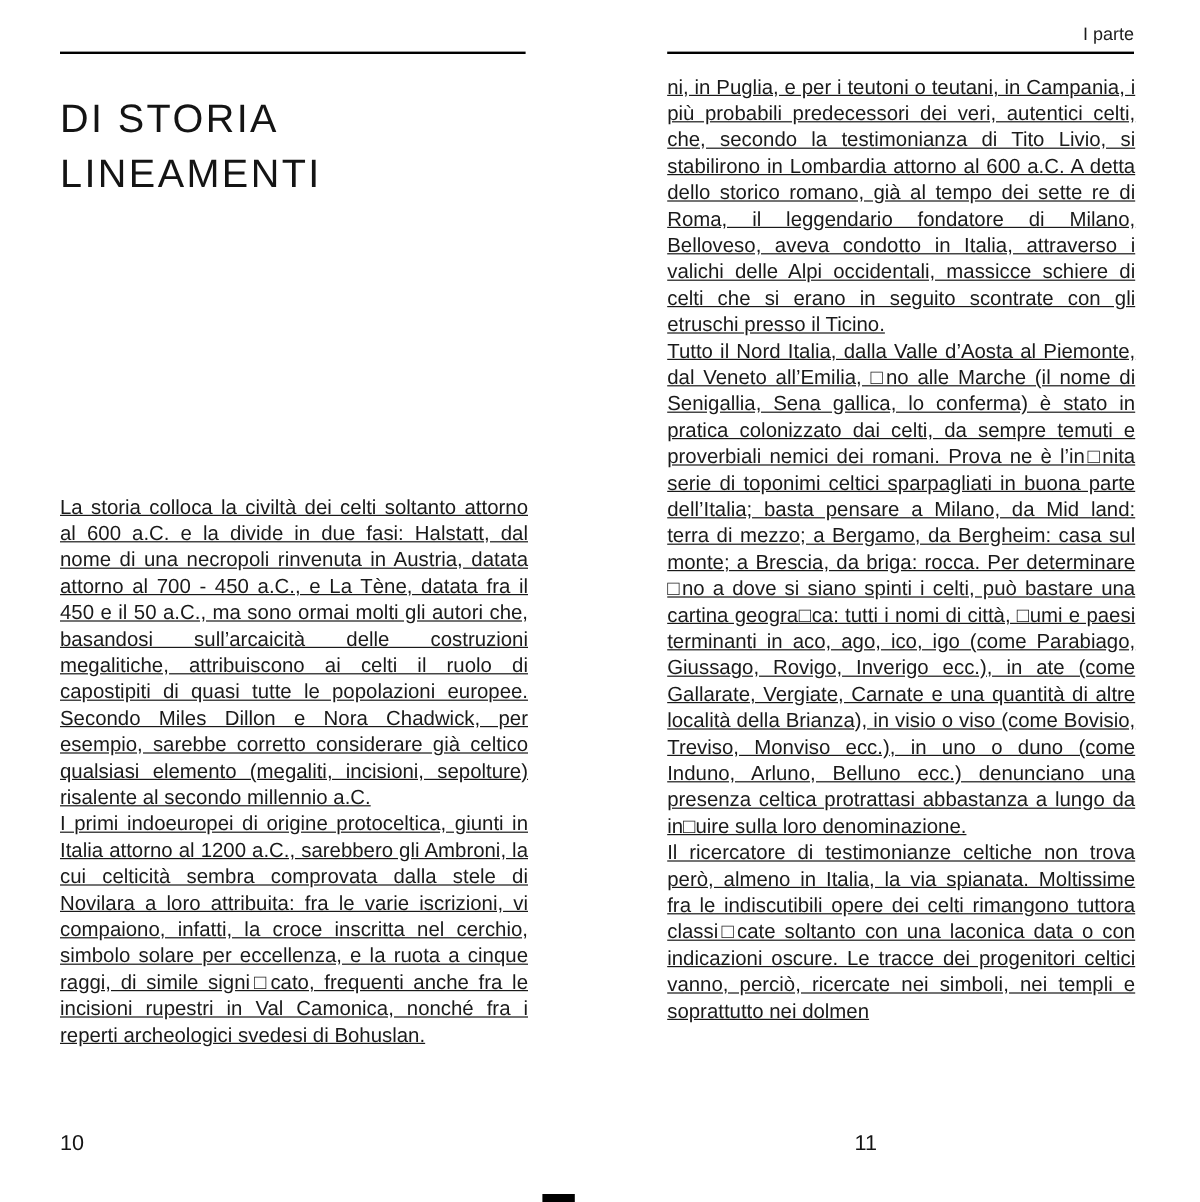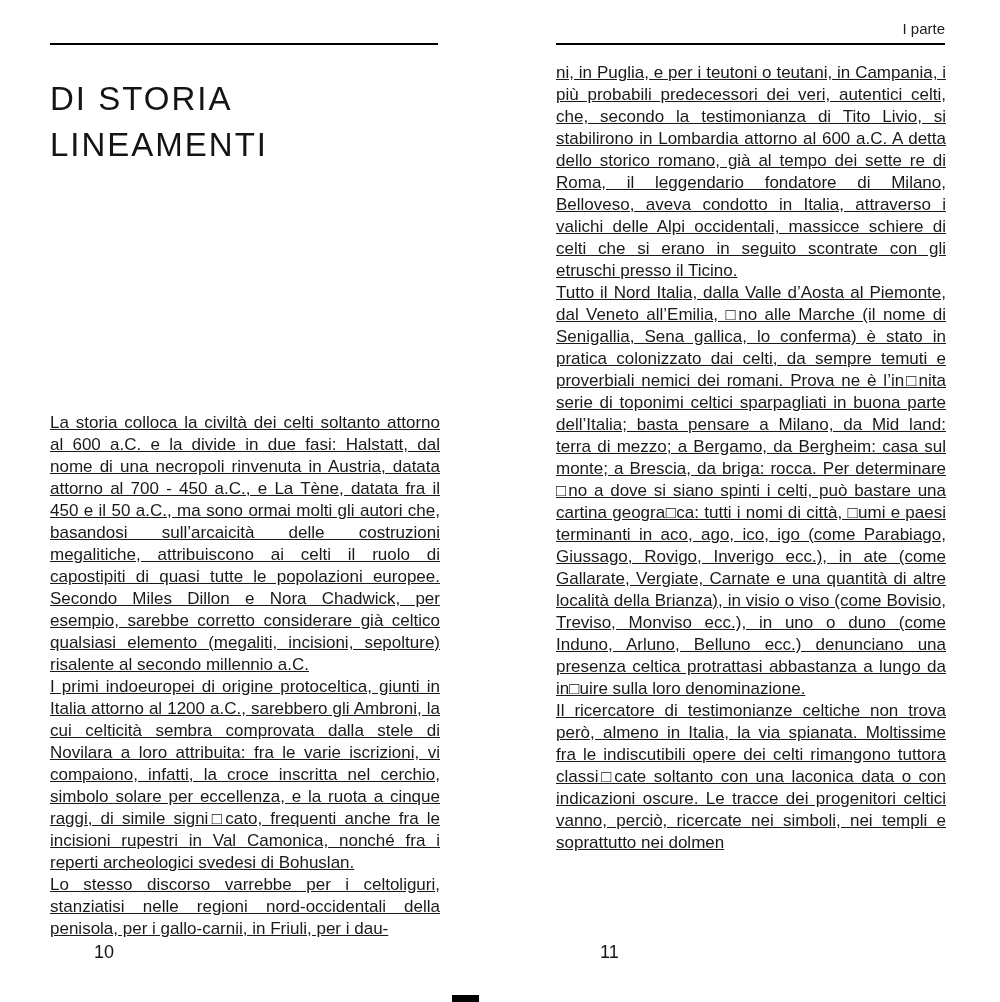--- a/index.html
+++ b/index.html
@@ -58,24 +58,23 @@
     padding: 0;
     text-decoration: underline;
   }
   .body-left  { left: 50px;  top: 372px; margin-top: 40px; }
   .body-right { left: 556px; top: 62px;  }
 
   .folio {
     position: absolute;
     font-size: 18px;
     color: #141414;
-    margin-left: 44px;
   }
   .folio-left  { left: 50px;  top: 942px; }
-  .folio-right { left: 556px; top: 942px; width: 389px; text-align: left; }
+  .folio-right { left: 527px; top: 942px; width: 389px; text-align: center; }
 
   .binding-mark {
     position: absolute;
     left: 452px;
     top: 995px;
     width: 27px;
     height: 7px;
     background: #000;
   }
 </style>
@@ -85,21 +84,20 @@
 <div class="rule rule-left"></div>
 
 <div class="chapter-title">
   <div>DI STORIA</div>
   <div>LINEAMENTI</div>
 </div>
 
 <div class="body-col body-left">
   <p>La storia colloca la civiltà dei celti soltanto attorno al 600 a.C. e la divide in due fasi: Halstatt, dal nome di una necropoli rinvenuta in Austria, datata attorno al 700 - 450 a.C., e La Tène, datata fra il 450 e il 50 a.C., ma sono ormai molti gli autori che, basandosi sull’arcaicità delle costruzioni megalitiche, attribuiscono ai celti il ruolo di capostipiti di quasi tutte le popolazioni europee. Secondo Miles Dillon e Nora Chadwick, per esempio, sarebbe corretto considerare già celtico qualsiasi elemento (megaliti, incisioni, sepolture) risalente al secondo millennio a.C.</p>
   <p>I primi indoeuropei di origine protoceltica, giunti in Italia attorno al 1200 a.C., sarebbero gli Ambroni, la cui celticità sembra comprovata dalla stele di Novilara a loro attribuita: fra le varie iscrizioni, vi compaiono, infatti, la croce inscritta nel cerchio, simbolo solare per eccellenza, e la ruota a cinque raggi, di simile signi□cato, frequenti anche fra le incisioni rupestri in Val Camonica, nonché fra i reperti archeologici svedesi di Bohuslan.</p>
-  <p>Lo stesso discorso varrebbe per i celtoliguri, stanziatisi nelle regioni nord-occidentali della penisola, per i gallo-carnii, in Friuli, per i dau-</p>
 </div>
 
 <div class="folio folio-left">10</div>
 
 <div class="running-head">I parte</div>
 <div class="rule rule-right"></div>
 
 <div class="body-col body-right">
   <p>ni, in Puglia, e per i teutoni o teutani, in Campania, i più probabili predecessori dei veri, autentici celti, che, secondo la testimonianza di Tito Livio, si stabilirono in Lombardia attorno al 600 a.C. A detta dello storico romano, già al tempo dei sette re di Roma, il leggendario fondatore di Milano, Belloveso, aveva condotto in Italia, attraverso i valichi delle Alpi occidentali, massicce schiere di celti che si erano in seguito scontrate con gli etruschi presso il Ticino.</p>
   <p>Tutto il Nord Italia, dalla Valle d’Aosta al Piemonte, dal Veneto all’Emilia, □no alle Marche (il nome di Senigallia, Sena gallica, lo conferma) è stato in pratica colonizzato dai celti, da sempre temuti e proverbiali nemici dei romani. Prova ne è l’in□nita serie di toponimi celtici sparpagliati in buona parte dell’Italia; basta pensare a Milano, da Mid land: terra di mezzo; a Bergamo, da Bergheim: casa sul monte; a Brescia, da briga: rocca. Per determinare □no a dove si siano spinti i celti, può bastare una cartina geogra□ca: tutti i nomi di città, □umi e paesi terminanti in aco, ago, ico, igo (come Parabiago, Giussago, Rovigo, Inverigo ecc.), in ate (come Gallarate, Vergiate, Carnate e una quantità di altre località della Brianza), in visio o viso (come Bovisio, Treviso, Monviso ecc.), in uno o duno (come Induno, Arluno, Belluno ecc.) denunciano una presenza celtica protrattasi abbastanza a lungo da in□uire sulla loro denominazione.</p>

